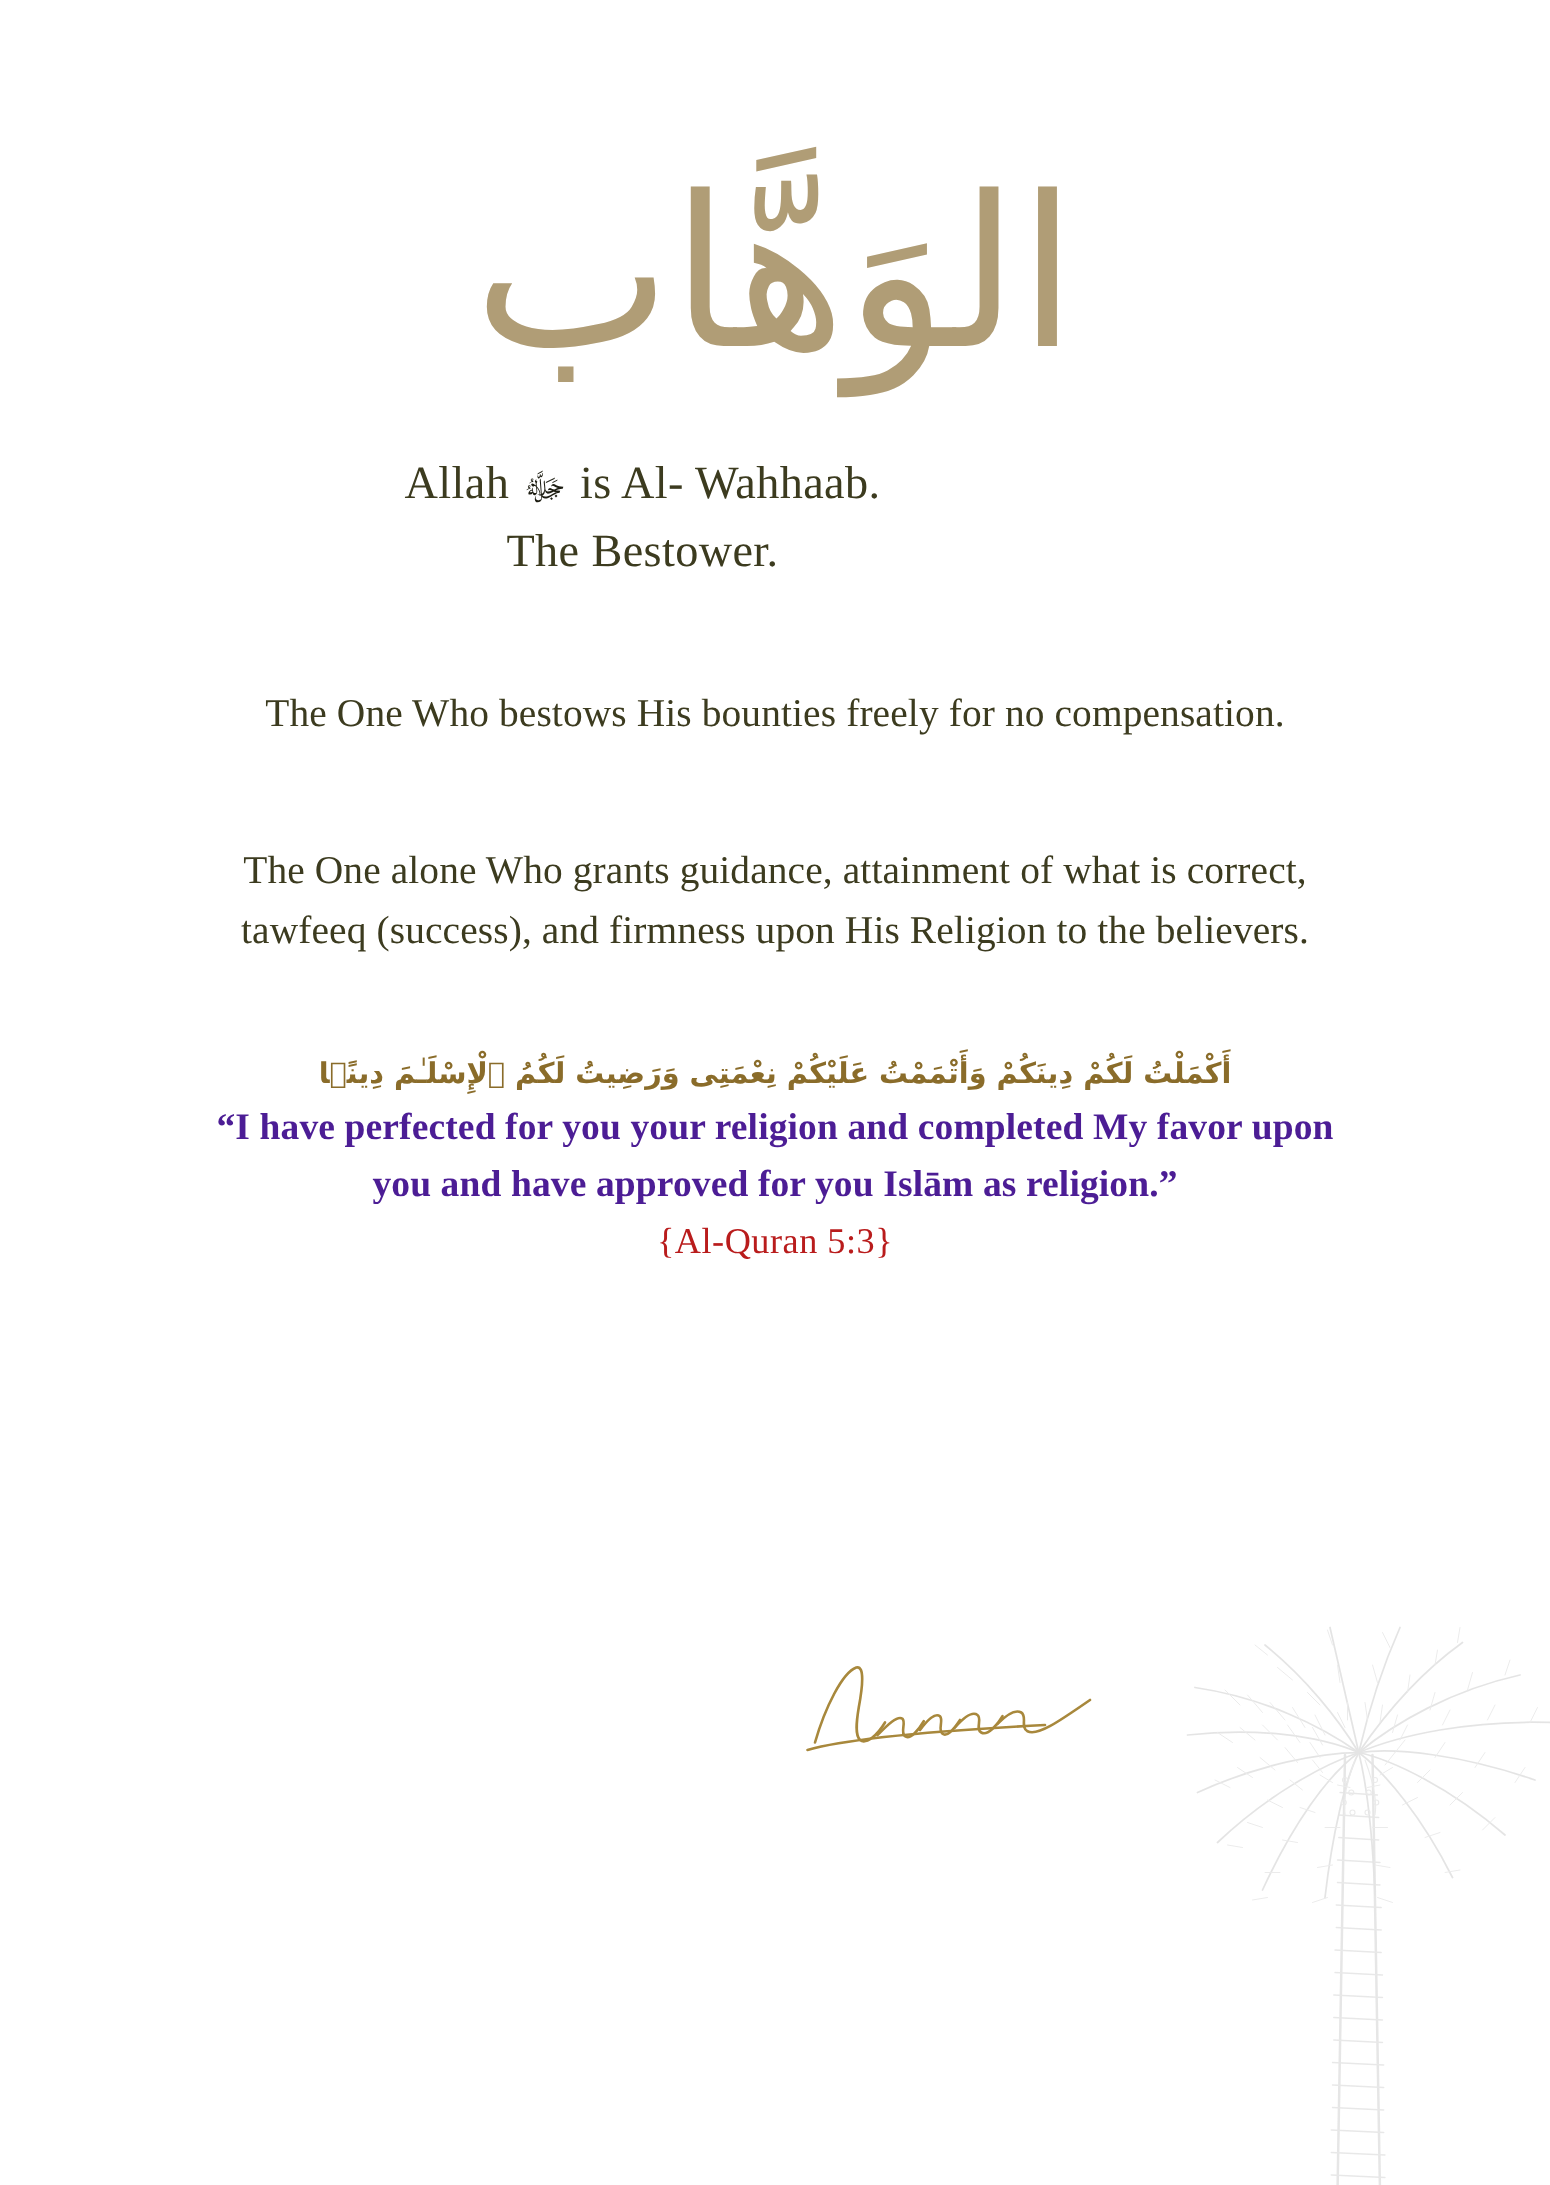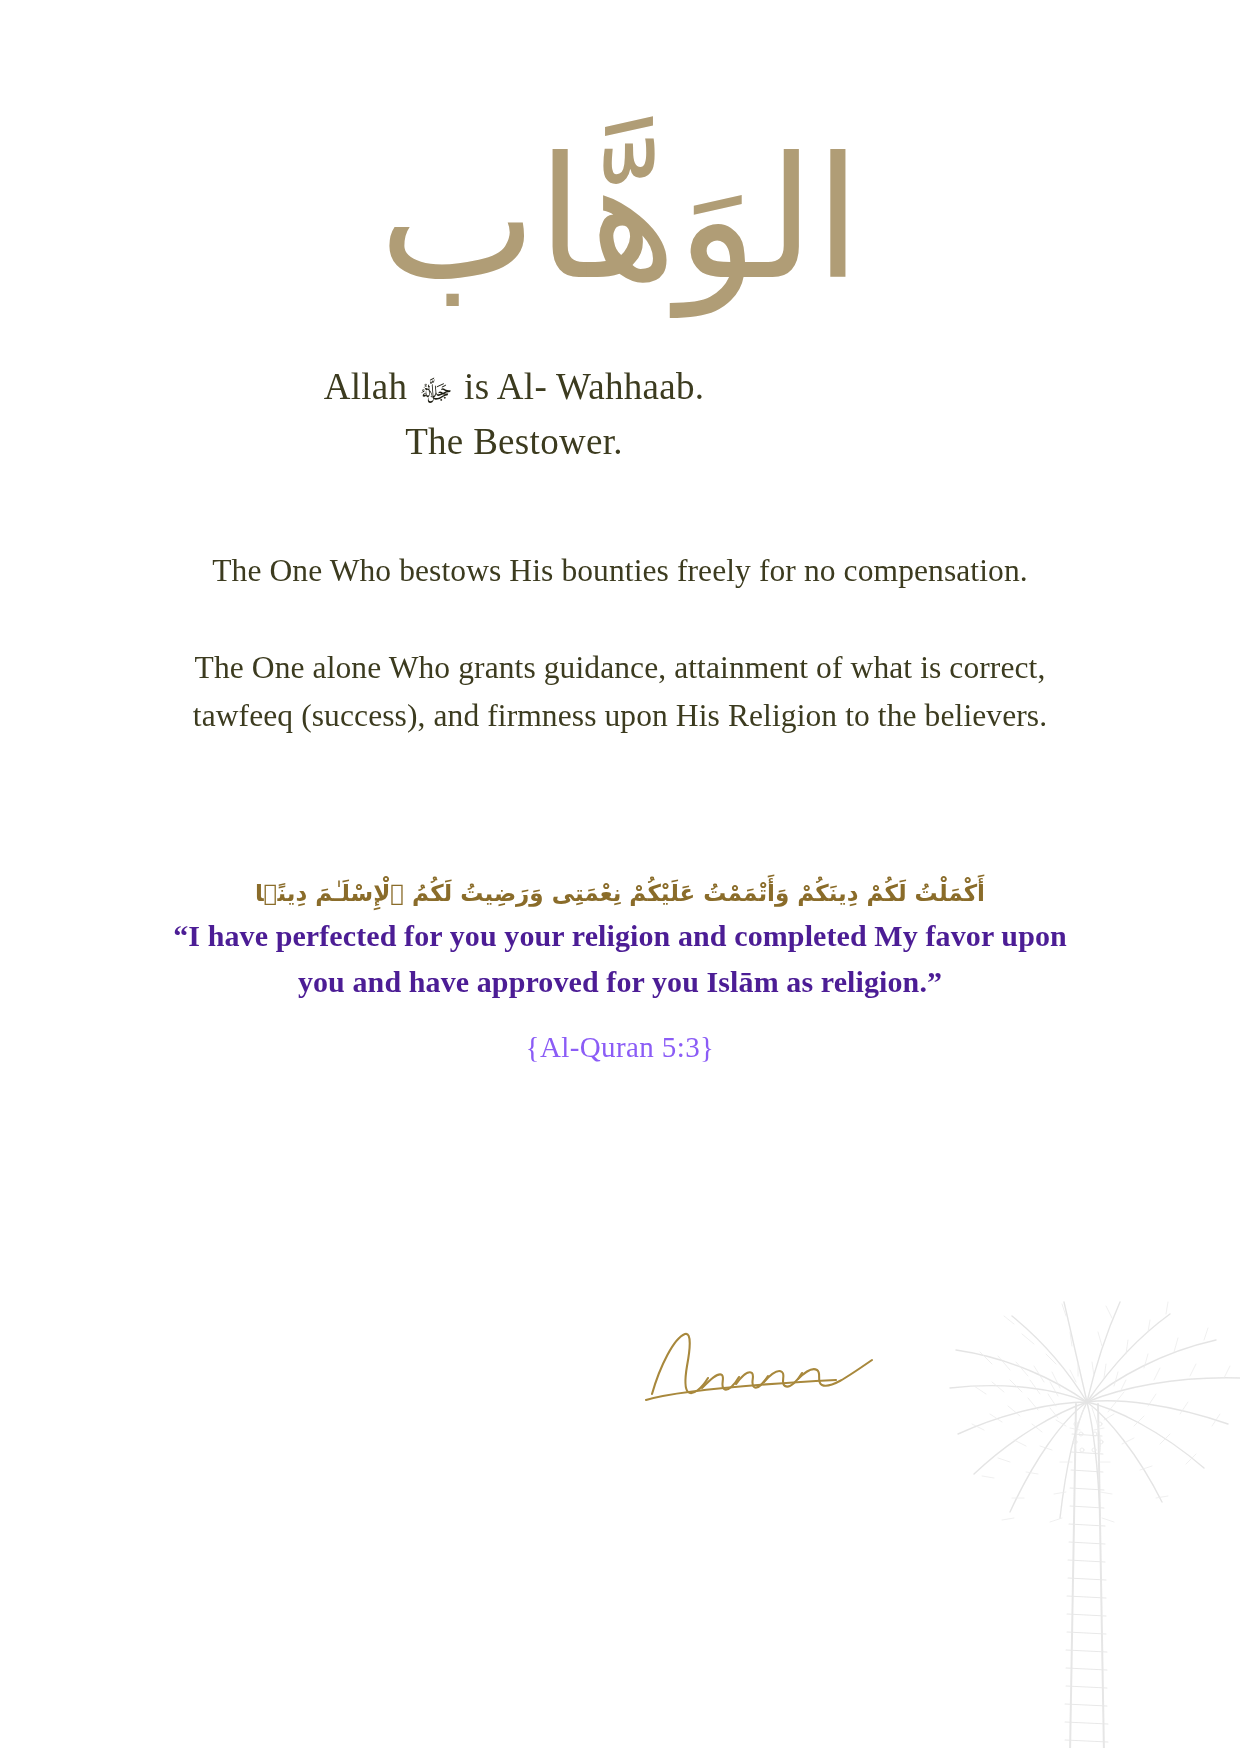--- a/index.html
+++ b/index.html
@@ -68,21 +68,21 @@
     position: absolute;
     left: 155px;
     width: 930px;
     text-align: center;
     font-size: 31.5px;
     line-height: 1.52;
     color: #3c3b1f;
     letter-spacing: 0.1px;
   }
   .para-1 { top: 528px; margin-top: 19px; }
-  .para-2 { top: 644px; }
+  .para-2 { top: 672px; }
   .para-4 { top: 1143px; }
 
   
   .ayah-block {
     position: absolute;
     left: 155px;
     width: 930px;
     text-align: center;
   }
   .ayah-arabic {
@@ -96,24 +96,24 @@
   }
   .ayah-translation {
     margin-top: 4px;
     font-size: 30px;
     line-height: 1.52;
     font-weight: 700;
     color: #4c1d95;
     letter-spacing: 0.1px;
   }
   .ayah-citation {
-    margin-top: 22px;
+    margin-top: 2px;
     font-size: 29px;
     line-height: 1.45;
-    color: #8b5cf6;
+    color: #b91c1c;
     font-weight: 400;
     letter-spacing: 0.4px;
   }
 
   
   .signature {
     position: absolute;
     left: 640px;
     top: 1322px;
     width: 260px;
@@ -141,21 +141,21 @@
   <div class="name-line name-line-1">
     <span>Allah </span><span class="sws-glyph">ﷻ</span><span> is Al- Wahhaab.</span>
   </div>
 
   <div class="name-line name-line-2">The Bestower.</div>
 
   <div class="para para-1">The One Who bestows His bounties freely for no compensation.</div>
 
   <div class="para para-2">The One alone Who grants guidance,  attainment of what is correct, tawfeeq (success), and firmness upon His Religion to the believers.</div>
 
-  <div class="ayah-block" style="top: 878px;">
+  <div class="ayah-block" style="top: 844px;">
     <div class="ayah-arabic">أَكْمَلْتُ لَكُمْ دِينَكُمْ وَأَتْمَمْتُ عَلَيْكُمْ نِعْمَتِى وَرَضِيتُ لَكُمُ ٱلْإِسْلَـٰمَ دِينًۭا</div>
     <div class="ayah-translation">“I have perfected for you your religion and completed My favor upon you and have approved for you Islām as religion.”</div>
     <div class="ayah-citation">{Al-Quran 5:3}</div>
   </div>
 
 
   <div class="signature">
     <svg viewBox="0 0 260 90" width="260" height="90" aria-hidden="true">
       <g fill="none" stroke="#a8883c" stroke-width="2.1" stroke-linecap="round" stroke-linejoin="round">
         <path d="M12 72 C 20 44, 34 16, 45 12 C 52 10, 50 28, 47 44 C 45 56, 44 66, 48 70 C 53 74, 62 66, 68 56"></path>

